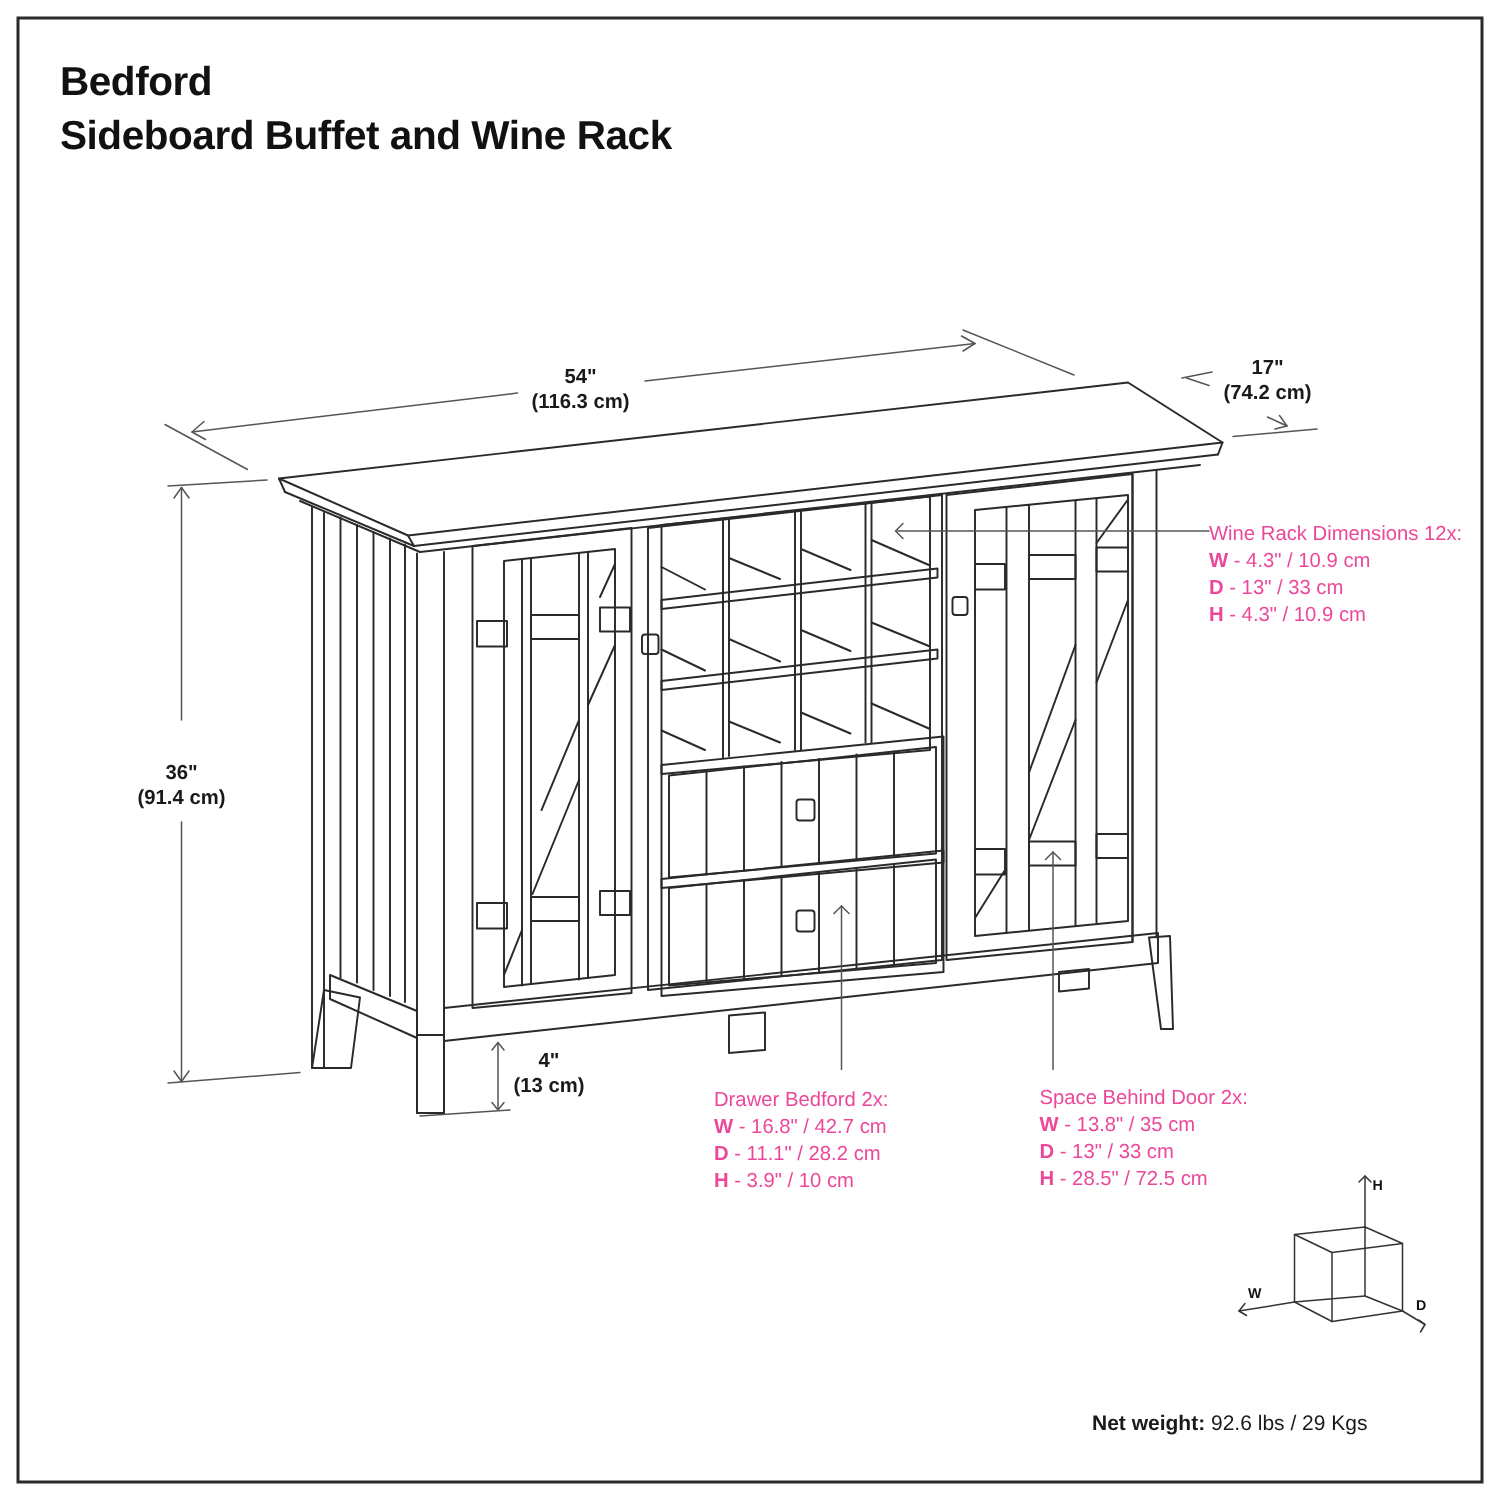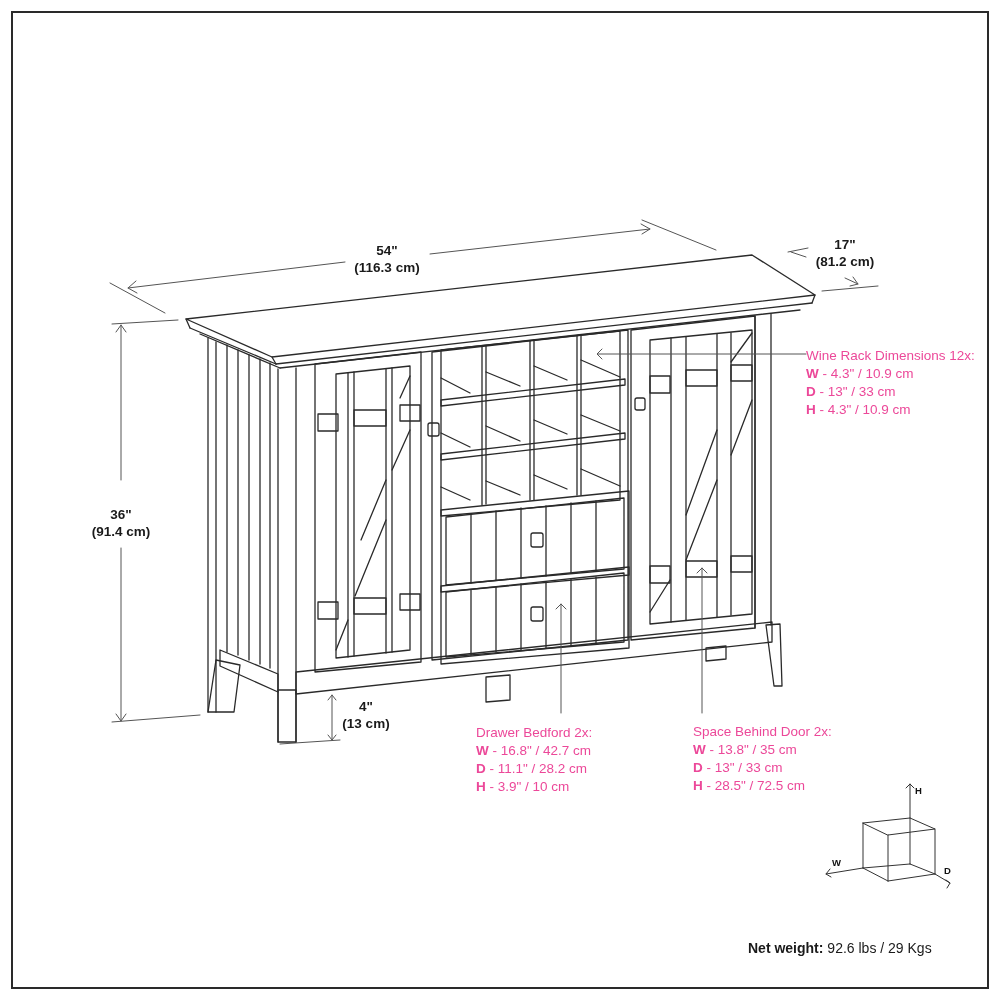--- a/index.html
+++ b/index.html
@@ -10,28 +10,30 @@
     .title { position: absolute; left: 40px; top: 36px; font-weight: bold; font-size: 27px;
              line-height: 36px; letter-spacing: -0.3px; color: #111; }
     .title div { white-space: nowrap; }
     .dim { position: absolute; font-weight: bold; font-size: 13.5px; line-height: 17px;
            text-align: center; color: #1a1a1a; white-space: nowrap; }
     .spec { position: absolute; font-size: 13.5px; line-height: 18px; color: #ec4899; white-space: nowrap; }
     .spec b { font-weight: bold; }
     svg.drawing { position: absolute; left: 0; top: 0; }
     .axis-label { position: absolute; font-weight: bold; font-size: 9.5px; color: #111; }
     .weight { position: absolute; left: 728px; top: 940px; font-size: 14px; white-space: nowrap; }
-    .weight b { font-weight: bold; margin-left: 20px; }
+    .weight b { font-weight: bold; }
   </style>
 </head>
 <body>
 
 <div class="frame"></div>
 
 <div class="title">
+  <div>Bedford</div>
+  <div>Sideboard Buffet and Wine Rack</div>
 </div>
 
 <svg class="drawing" width="1000" height="1000" viewBox="0 0 1000 1000" fill="none" stroke="#2a2a2a" stroke-width="1.3" stroke-linejoin="round" stroke-linecap="round">
 
   <g stroke="#555" stroke-width="1">
     <line x1="110" y1="283" x2="165" y2="313"></line>
     <line x1="128" y1="288" x2="345" y2="262"></line>
     <line x1="430" y1="254" x2="650" y2="229"></line>
     <line x1="642" y1="220" x2="716" y2="250"></line>
     <polyline points="136,281 128,288 137,293"></polyline>
@@ -218,21 +220,21 @@
     <polyline points="946,880 950,883 947,888"></polyline>
   </g>
 </svg>
 
 <div class="dim" style="left:345px; top:242px; width:84px;">
   <div>54"</div>
   <div>(116.3 cm)</div>
 </div>
 <div class="dim" style="left:806px; top:236px; width:78px;">
   <div>17"</div>
-  <div>(81.2 cm)</div>
+  <div>(74.2 cm)</div>
 </div>
 <div class="dim" style="left:80px; top:506px; width:82px;">
   <div>36"</div>
   <div>(91.4 cm)</div>
 </div>
 <div class="dim" style="left:338px; top:698px; width:56px;">
   <div>4"</div>
   <div>(13 cm)</div>
 </div>
 

